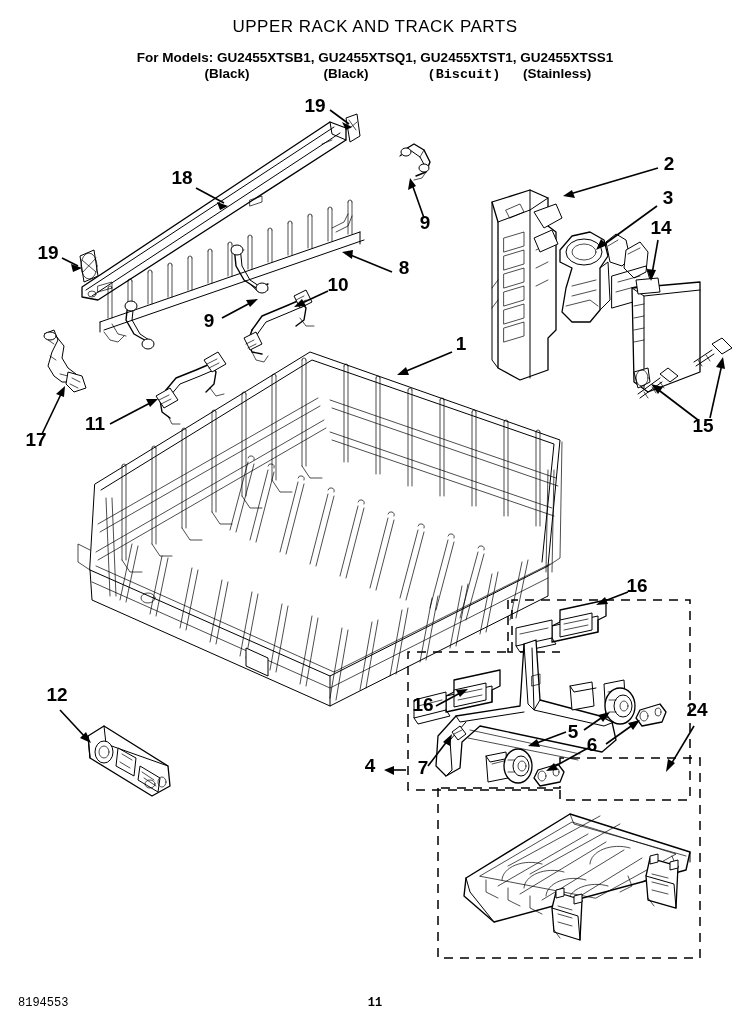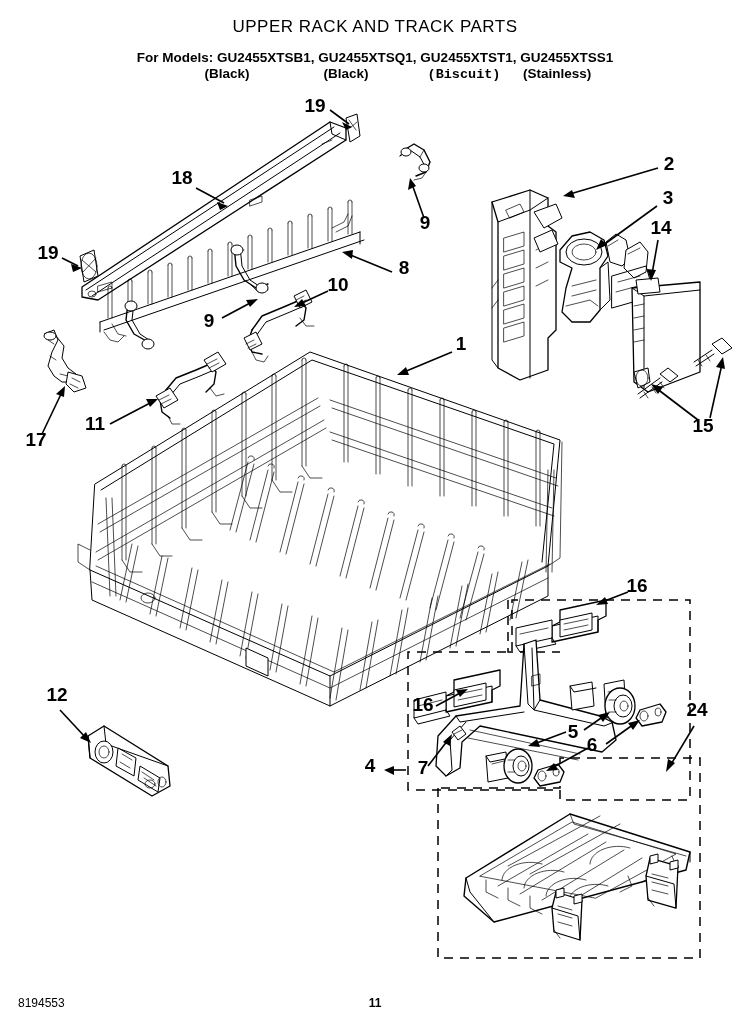--- a/index.html
+++ b/index.html
@@ -7,21 +7,21 @@
        font-family:"Liberation Sans", sans-serif;color:#000;}
   #sheet{position:absolute;inset:0;width:750px;height:1036px;}
 
   .hdr{position:absolute;left:0;width:750px;text-align:center;}
   #title{top:17px;font-size:17px;font-weight:normal;letter-spacing:.5px;}
   #models{top:50px;font-size:13.5px;font-weight:bold;text-align:center;}
   #finishes{top:66px;font-size:13.5px;font-weight:bold;}
   #finishes span{display:inline-block;}
   .fin1{width:120px;} .fin2{width:118px;} .fin3{width:118px;font-family:Liberation Mono, monospace;} .fin4{width:60px;}
 
-  #footer{position:absolute;left:0;top:996px;width:632px;height:20px;}
+  #footer{position:absolute;left:0;top:996px;width:632px;height:20px;font-family:Liberation Mono, monospace;}
   #partno{position:absolute;left:18px;top:0;font-size:12px;}
   #pageno{position:absolute;left:0;top:0;width:750px;text-align:center;font-size:12px;font-weight:bold;}
 
   svg{position:absolute;left:0;top:0;}
   .ln{fill:none;stroke:#000;stroke-width:1;stroke-linecap:round;stroke-linejoin:round;}
   .ln2{fill:none;stroke:#000;stroke-width:1.4;stroke-linecap:round;stroke-linejoin:round;}
   .thin{fill:none;stroke:#000;stroke-width:.7;stroke-linecap:round;stroke-linejoin:round;}
   .wh{fill:#fff;stroke:#000;stroke-width:1;stroke-linejoin:round;}
   .wh2{fill:#fff;stroke:#000;stroke-width:1.3;stroke-linejoin:round;}
   .dash{fill:none;stroke:#000;stroke-width:1.5;stroke-dasharray:9 7;}

